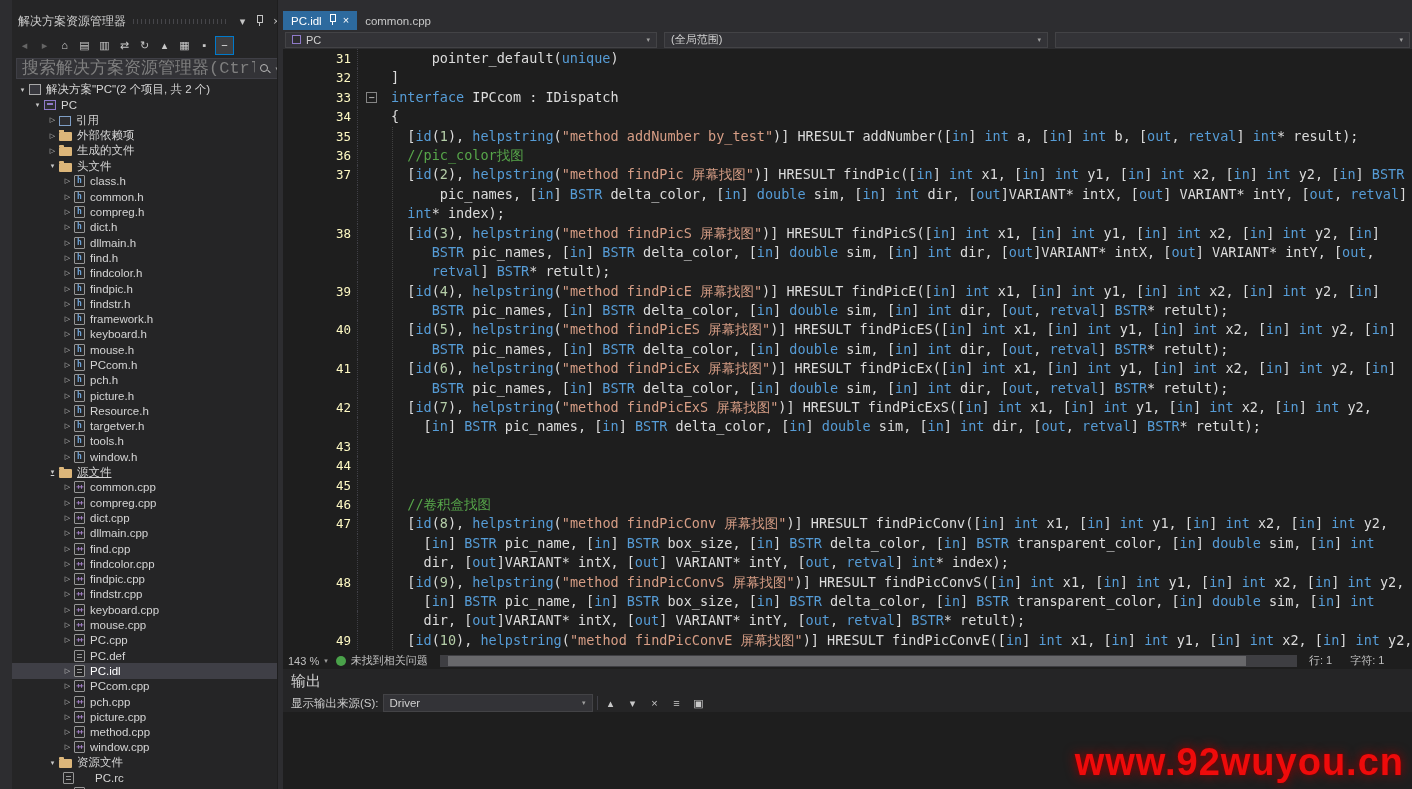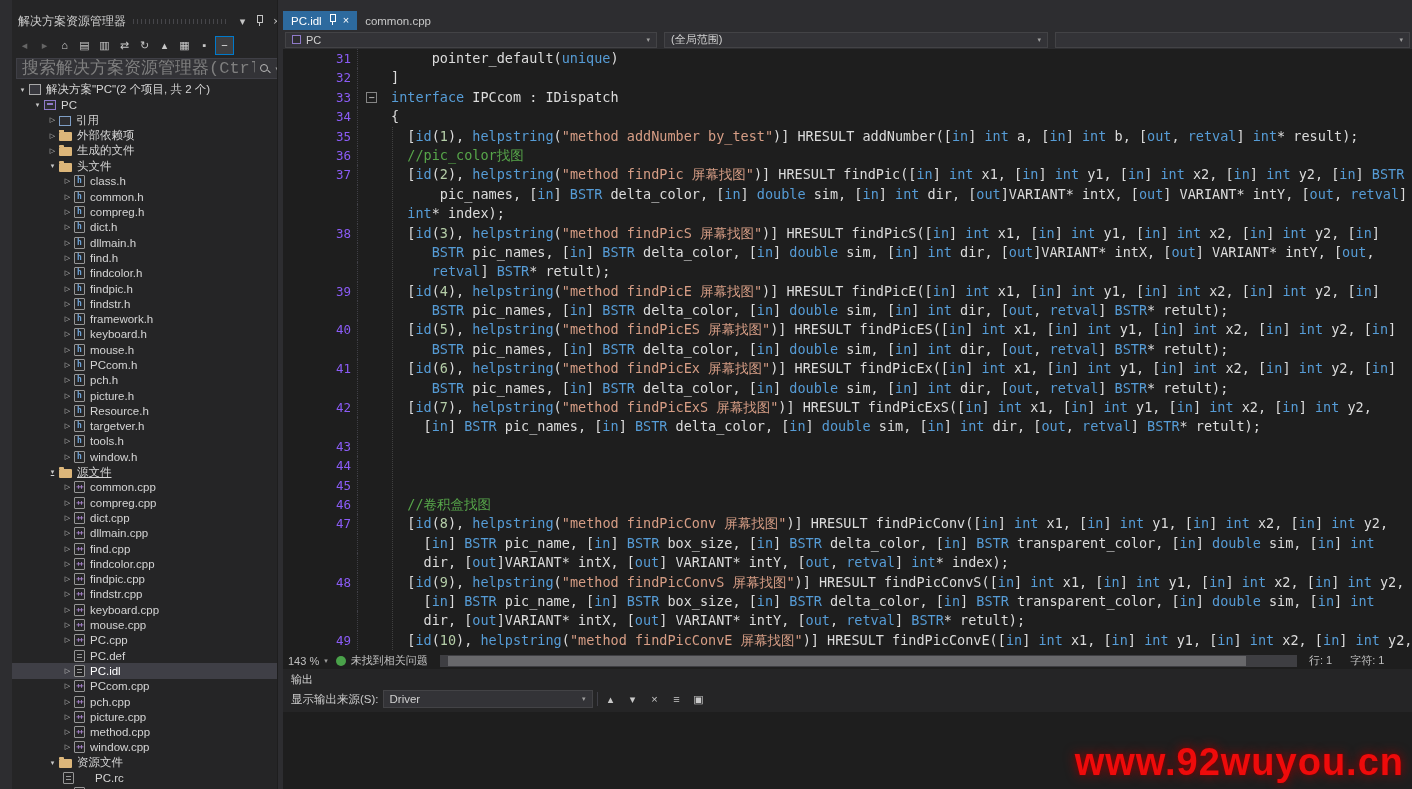--- a/index.html
+++ b/index.html
@@ -51,36 +51,36 @@
   .navbar{height:19px;background:#2d2d30;display:flex;align-items:center;padding:0 2px;gap:7px}
   .combo{height:16px;background:#333337;border:1px solid #434346;display:flex;align-items:center;font-size:11px;color:#d0d0d0;padding:0 6px;gap:5px}
   .combo .car{margin-left:auto;font-size:7px;color:#9f9f9f}
   .car{font-size:7px;color:#9f9f9f}
   .c1{width:372px}.c2{width:384px}.c3{flex:1}
   .proj-ico{width:9px;height:9px;border:1px solid #8f7ac9;background:#2d2d30;flex:none}
   .codearea{position:absolute;top:49px;left:0;right:0;height:603px;overflow:hidden;background:#1e1e1e}
   .indent-guide{position:absolute;left:109px;top:78px;bottom:2px;border-left:1px dotted #404040}
   .crow{height:19.4px;display:flex}
   .bp{width:14px;flex:none}
-  .ln{width:54px;flex:none;text-align:right;color:#8b5cf6;font:12.5px/19.4px "DejaVu Sans Mono",monospace}
+  .ln{width:54px;flex:none;text-align:right;color:#fef9c3;font:12.5px/19.4px "DejaVu Sans Mono",monospace}
   .foldc{width:28px;margin-left:6px;flex:none;border-left:1px dotted #3f3f46;display:flex;align-items:center;justify-content:center}
   .foldbox{width:11px;height:11px;border:1px solid #858585;color:#c8c8c8;font:10px/9px "DejaVu Sans Mono",monospace;text-align:center}
   .ct{font:13.5px/19.4px "DejaVu Sans Mono",monospace;color:#dcdcdc;white-space:pre;padding-left:6px}
   .tk-k{color:#569cd6}.tk-s{color:#d69d85}.tk-c{color:#57a64a}.tk-n{color:#b5cea8}
   .estatus{position:absolute;left:0;right:0;top:652px;height:17px;background:#1e1e1e;display:flex;align-items:center;font-size:11px;color:#c0c0c0;gap:8px;padding:0 5px}
   .zoom{display:flex;align-items:center;gap:5px;flex:none}
   .health{display:flex;align-items:center;gap:5px;flex:none}
   .dot{width:10px;height:10px;border-radius:50%;background:#4aa24a}
   .hscroll{flex:1;height:12px;background:#3e3e42;position:relative;margin:0 4px}
   .hthumb{position:absolute;left:1%;right:6%;top:1px;bottom:1px;background:#68686b}
   .linecol{flex:none;width:98px;display:flex;gap:18px;overflow:hidden;white-space:nowrap}
 
   
   #output{position:absolute;left:283px;top:669px;right:0;bottom:0;background:#252526}
-  .out-title{font-size:11px;color:#d0d0d0;padding:3px 0 2px 8px}
+  .out-title{font-size:15px;color:#d0d0d0;padding:3px 0 2px 8px}
   .out-toolbar{display:flex;align-items:center;gap:4px;padding:1px 8px 4px;font-size:11.5px;color:#cccccc}
   .oc{width:210px;height:18px;font-size:11.5px}
   .vsep{width:1px;height:14px;background:#3f3f46}
   .oico{width:18px;height:16px;display:flex;align-items:center;justify-content:center;color:#c8c8c8;font-size:11px}
   .out-content{position:absolute;left:0;right:0;top:43px;bottom:0;background:#1e1e1e}
   .watermark{position:absolute;right:8px;bottom:5px;font-weight:800;font-size:38px;letter-spacing:1px;color:#ee0b0b;text-shadow:0 0 2px #7a0000,0 0 12px #9c0000;font-family:"Liberation Sans",sans-serif}
 
   
   .pin{position:relative;width:9px;height:12px;display:inline-block}
   .pin::before{content:"";position:absolute;left:2px;top:0;width:4px;height:6px;border:1px solid currentColor}

